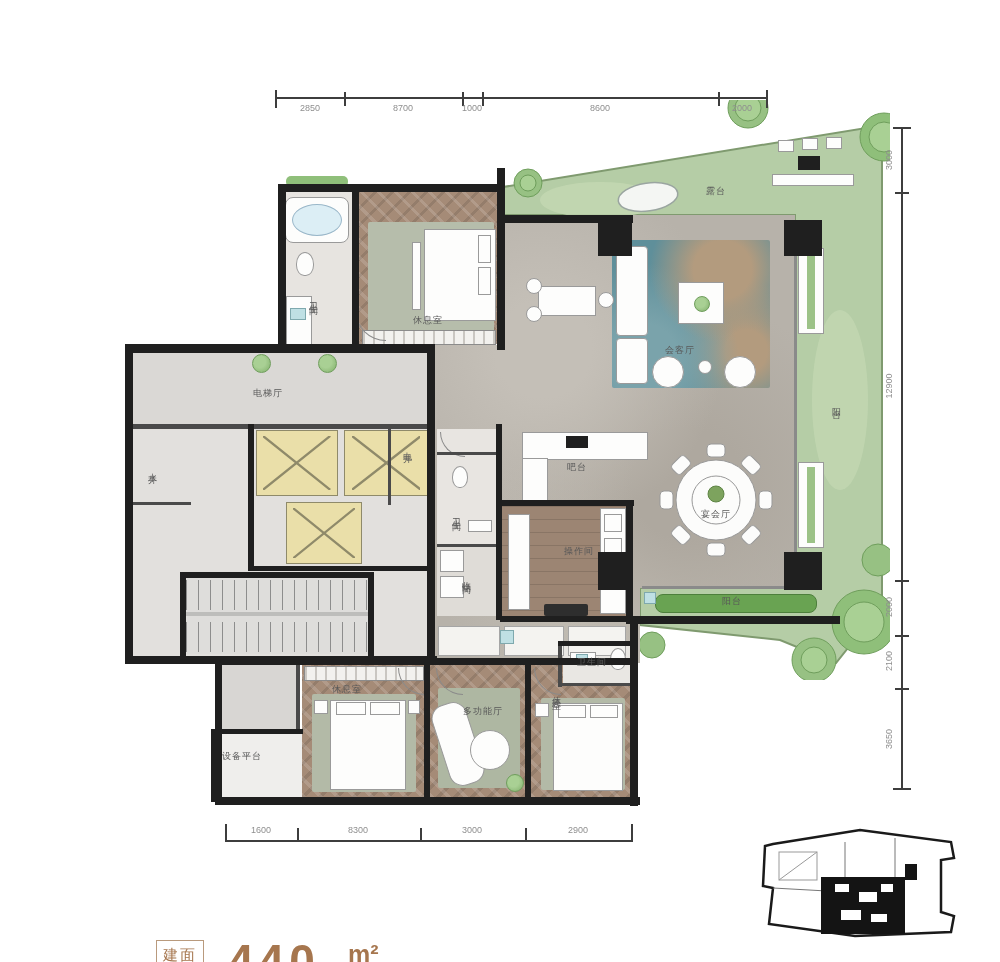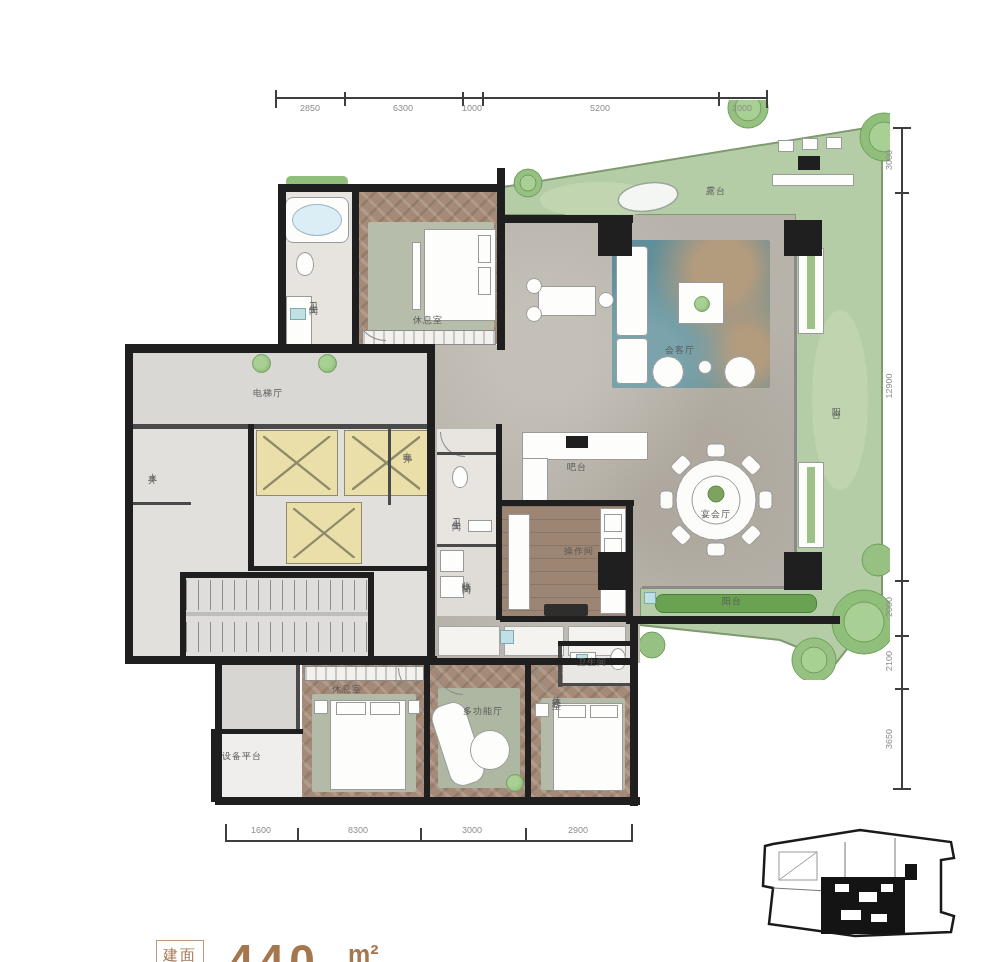--- a/index.html
+++ b/index.html
@@ -311,23 +311,23 @@
   <div class="lbl" style="left:242px;top:756px;">设备平台</div>
 
   <div class="dimline" style="left:275px;top:97px;width:492px;height:2px;"></div>
   <div class="tick" style="left:275px;top:90px;width:2px;height:18px;"></div>
   <div class="tick" style="left:344px;top:92px;width:2px;height:14px;"></div>
   <div class="tick" style="left:462px;top:92px;width:2px;height:14px;"></div>
   <div class="tick" style="left:482px;top:92px;width:2px;height:14px;"></div>
   <div class="tick" style="left:718px;top:92px;width:2px;height:14px;"></div>
   <div class="tick" style="left:766px;top:90px;width:2px;height:18px;"></div>
   <div class="dimlbl" style="left:310px;top:108px;">2850</div>
-  <div class="dimlbl" style="left:403px;top:108px;">6300</div>
+  <div class="dimlbl" style="left:403px;top:108px;">8700</div>
   <div class="dimlbl" style="left:472px;top:108px;">1000</div>
-  <div class="dimlbl" style="left:600px;top:108px;">5200</div>
+  <div class="dimlbl" style="left:600px;top:108px;">8600</div>
   <div class="dimlbl" style="left:742px;top:108px;">2000</div>
 
   <div class="dimline" style="left:901px;top:127px;width:2px;height:663px;"></div>
   <div class="tick" style="left:893px;top:127px;width:18px;height:2px;"></div>
   <div class="tick" style="left:895px;top:192px;width:14px;height:2px;"></div>
   <div class="tick" style="left:895px;top:580px;width:14px;height:2px;"></div>
   <div class="tick" style="left:895px;top:635px;width:14px;height:2px;"></div>
   <div class="tick" style="left:895px;top:688px;width:14px;height:2px;"></div>
   <div class="tick" style="left:893px;top:788px;width:18px;height:2px;"></div>
   <div class="dimlbl v" style="left:889px;top:160px;">3000</div>

